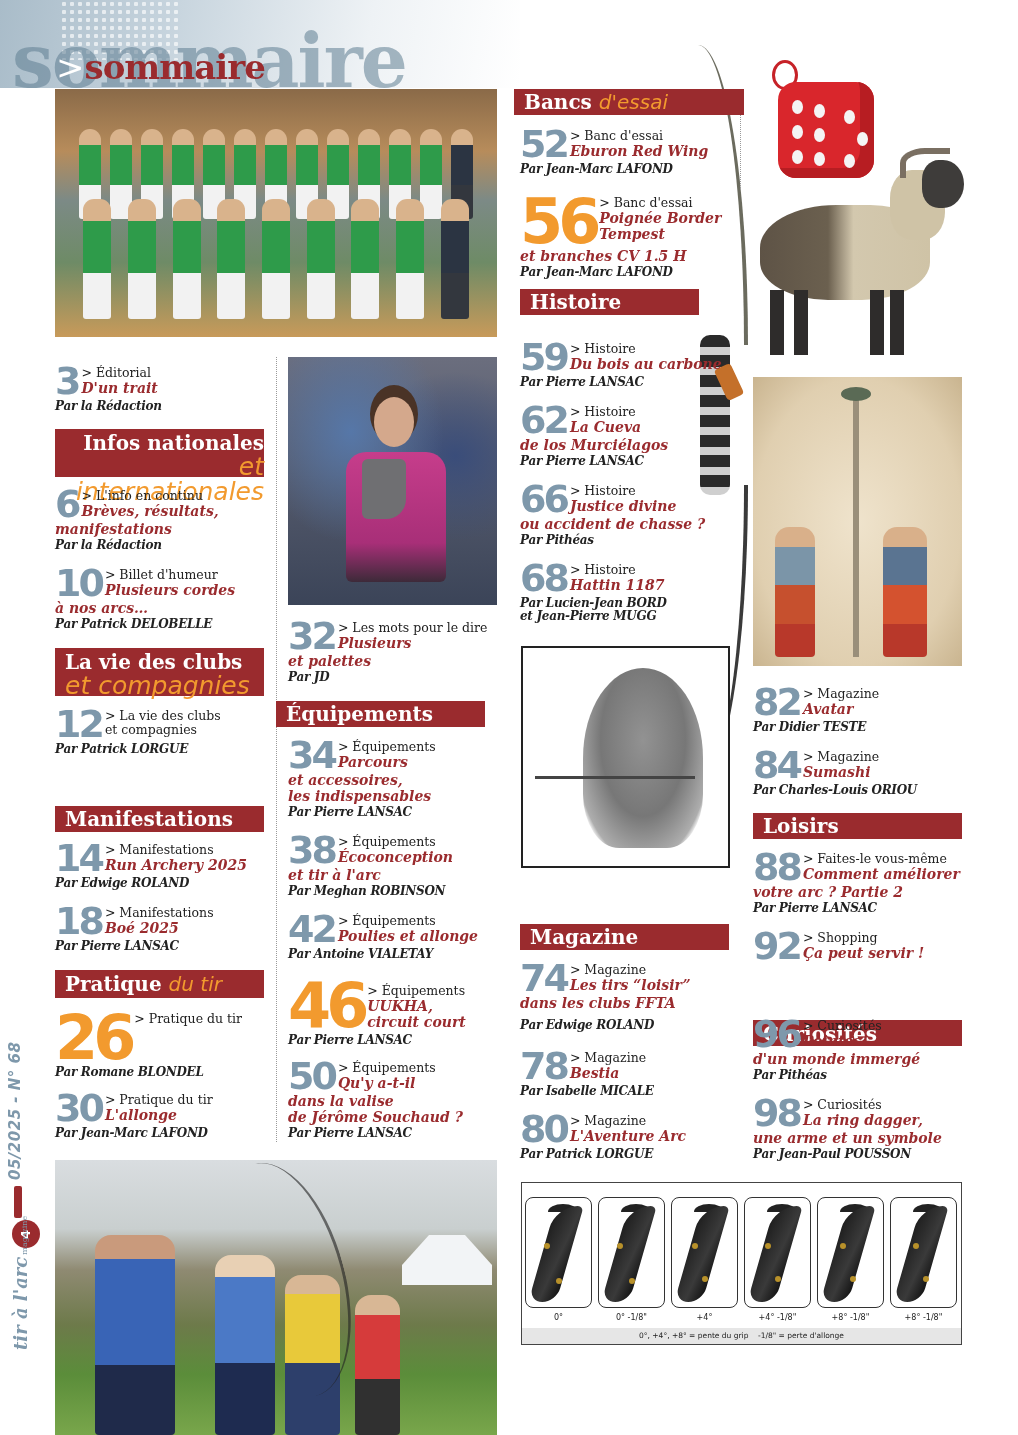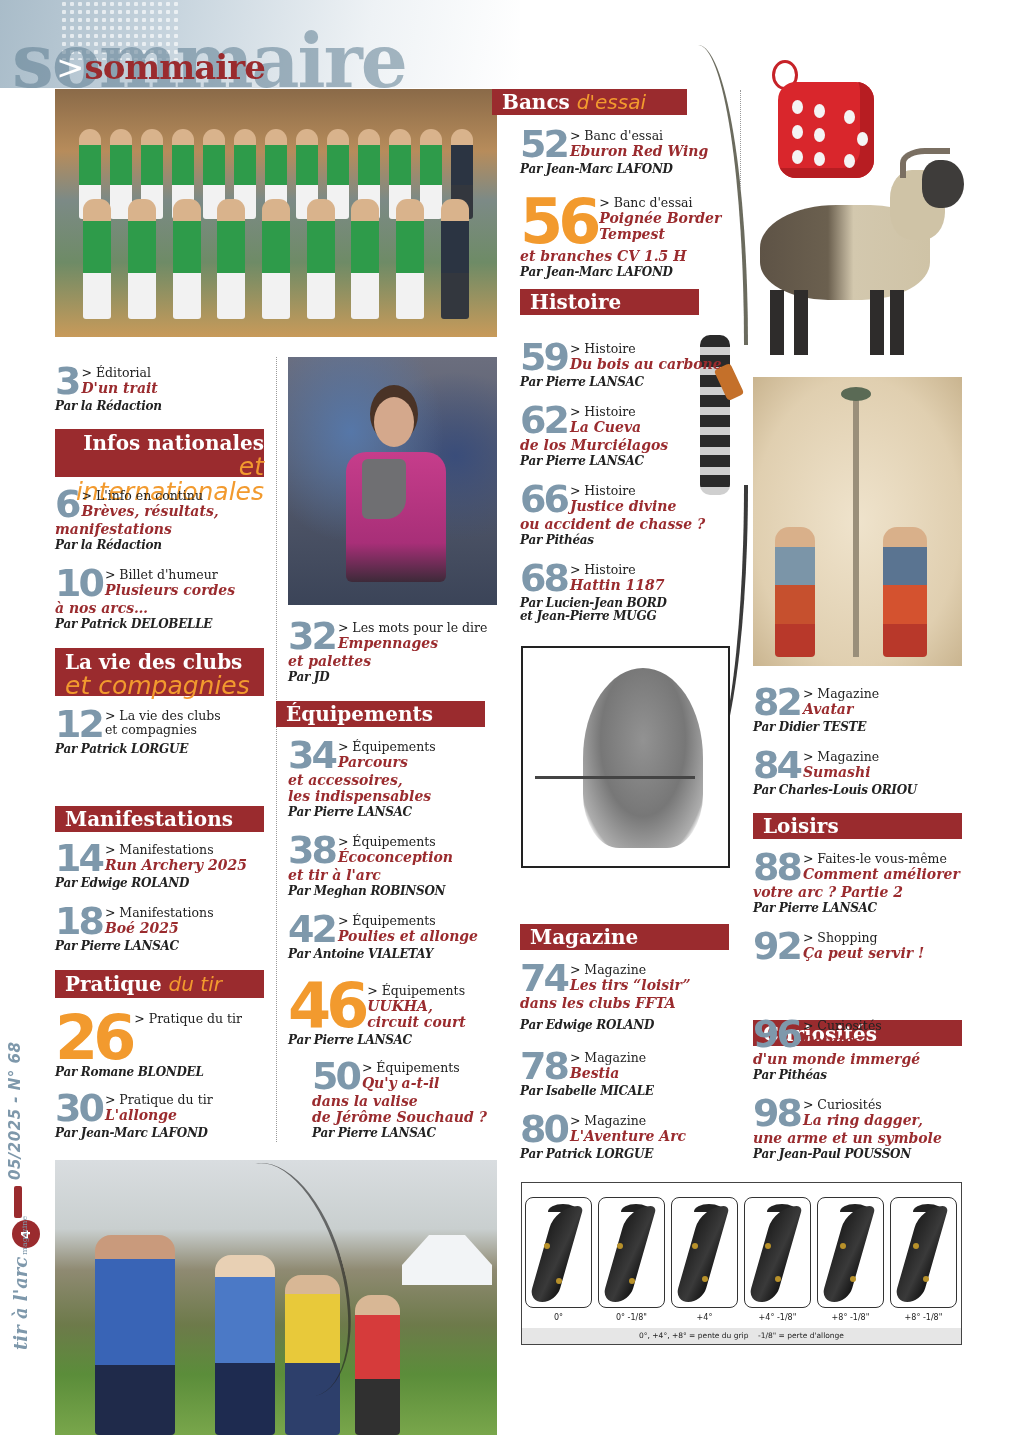--- a/index.html
+++ b/index.html
@@ -337,21 +337,21 @@
     </span>
   <span class="author">
       <span>Par Jean-Marc LAFOND</span>
     </span>
 </div>
 
 <div class="entry" style="left:288px; top:621px; width:215px;">
   <span class="num">32</span>
   <span class="kicker">&gt; Les mots pour le dire</span>
   <span class="title">
-      <span>Empennages</span>
+      <span>Plusieurs</span>
     </span>
   <span class="title" style="clear:both">
       <span>et palettes</span>
     </span>
   <span class="author">
       <span>Par JD</span>
     </span>
 </div>
 
 <div class="sec" style="left:276px; top:701px; width:209px; height:26px; padding-top:3px;">
@@ -403,36 +403,36 @@
   <span class="kicker" style="margin-top:4px">&gt; Équipements</span>
   <span class="title">
       <span>UUKHA,</span>
       <span>circuit court</span>
     </span>
   <span class="author">
       <span>Par Pierre LANSAC</span>
     </span>
 </div>
 
-<div class="entry" style="left:288px; top:1061px; width:215px;margin-left:24px;">
+<div class="entry" style="left:288px; top:1061px; width:215px;">
   <span class="num">50</span>
   <span class="kicker">&gt; Équipements</span>
   <span class="title">
       <span>Qu'y a-t-il</span>
     </span>
   <span class="title" style="clear:both">
       <span>dans la valise</span>
       <span>de Jérôme Souchaud ?</span>
     </span>
   <span class="author">
       <span>Par Pierre LANSAC</span>
     </span>
 </div>
 
-<div class="sec" style="left:492px; top:89px; width:195px; height:26px; padding-top:3px;">
+<div class="sec" style="left:514px; top:89px; width:230px; height:26px; padding-top:3px;">
   <span>Bancs</span> <span class="sub">d'essai</span>
 </div>
 
 <div class="entry" style="left:520px; top:129px; width:215px;">
   <span class="num">52</span>
   <span class="kicker">&gt; Banc d'essai</span>
   <span class="title">
       <span>Eburon Red Wing</span>
     </span>
   <span class="author">

